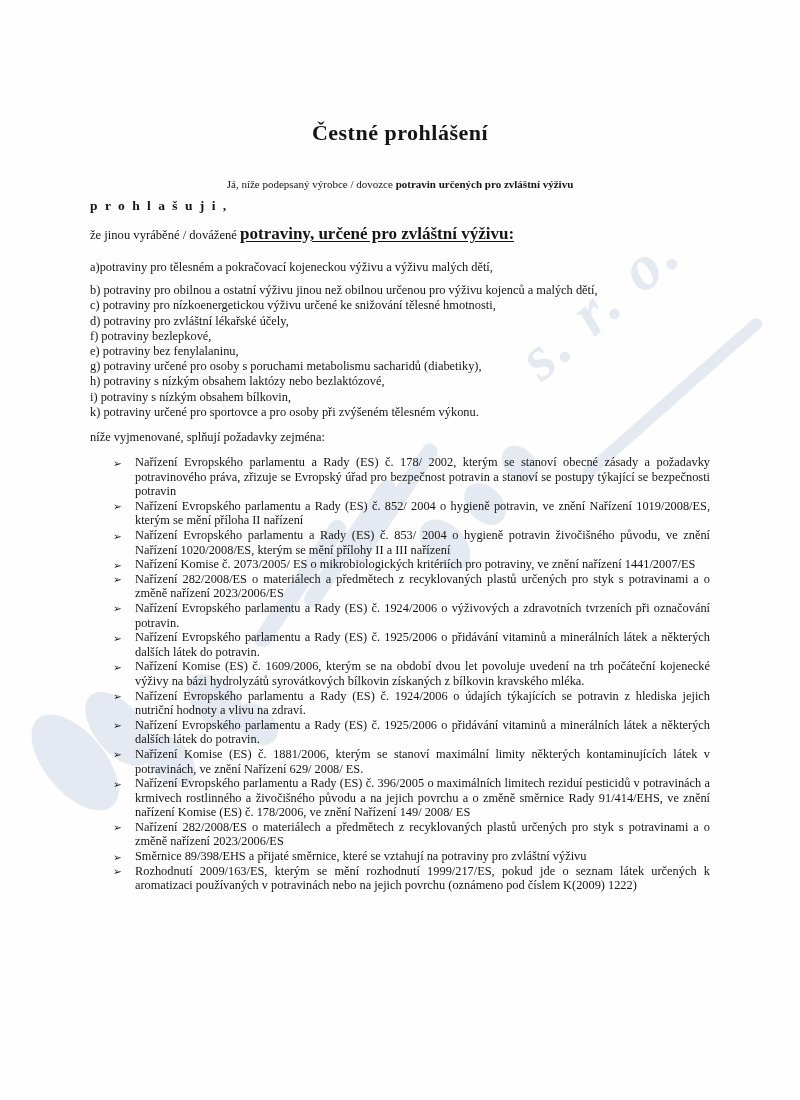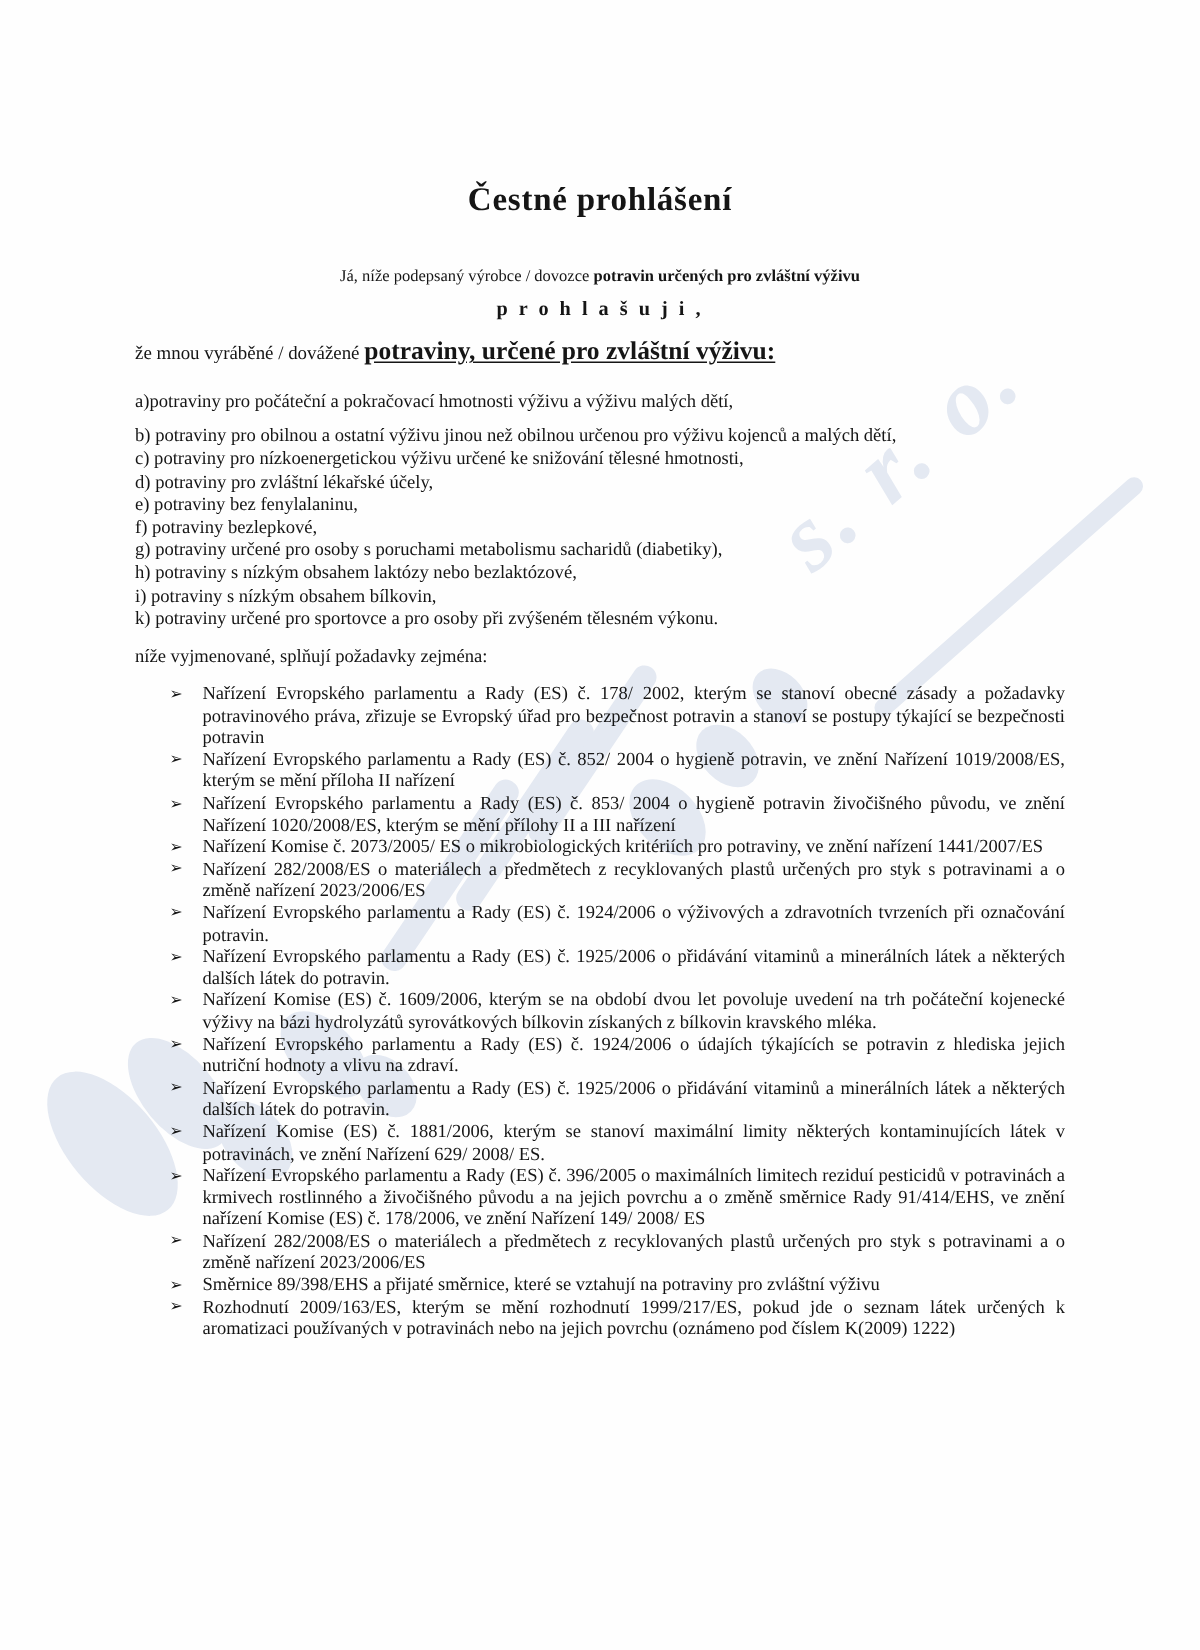--- a/index.html
+++ b/index.html
@@ -49,21 +49,21 @@
   .intro-line {
     margin: 31px 0 0 0;
     text-align: center;
     font-size: 11px;
     line-height: 15px;
   }
   .intro-line b { font-weight: bold; }
 
   .declaration-word {
     margin: 6px 0 0 0;
-    text-align: center;
+    text-align: left;
     font-size: 13.5px;
     font-weight: bold;
     letter-spacing: 2px;
   }
 
   .subject-line {
     margin: 8px 0 0 0;
     font-size: 12.6px;
     line-height: 24px;
   }
@@ -133,29 +133,29 @@
   </div>
 
   <div class="content">
 
     <h1 class="doc-title">Čestné prohlášení</h1>
 
     <p class="intro-line"><span>Já, níže podepsaný výrobce / dovozce </span><b>potravin určených pro zvláštní výživu</b></p>
 
     <p class="declaration-word">p r o h l a š u j i ,</p>
 
-    <p class="subject-line"><span>že mnou vyráběné / dovážené </span><span class="subject-bold">potraviny, určené pro zvláštní výživu:</span></p>
+    <p class="subject-line"><span>že jinou vyráběné / dovážené </span><span class="subject-bold">potraviny, určené pro zvláštní výživu:</span></p>
 
     <div class="category-list">
-        <p class="category-item">a)potraviny pro počáteční a pokračovací hmotnosti výživu a výživu malých dětí,</p>
+        <p class="category-item">a)potraviny pro tělesném a pokračovací kojeneckou výživu a výživu malých dětí,</p>
         <p class="category-item">b) potraviny pro obilnou a ostatní výživu jinou než obilnou určenou pro výživu kojenců a malých dětí,</p>
         <p class="category-item">c) potraviny pro nízkoenergetickou výživu určené ke snižování tělesné hmotnosti,</p>
         <p class="category-item">d) potraviny pro zvláštní lékařské účely,</p>
+        <p class="category-item">f) potraviny bezlepkové,</p>
         <p class="category-item">e) potraviny bez fenylalaninu,</p>
-        <p class="category-item">f) potraviny bezlepkové,</p>
         <p class="category-item">g) potraviny určené pro osoby s poruchami metabolismu sacharidů (diabetiky),</p>
         <p class="category-item">h) potraviny s nízkým obsahem laktózy nebo bezlaktózové,</p>
         <p class="category-item">i) potraviny s nízkým obsahem bílkovin,</p>
         <p class="category-item">k) potraviny určené pro sportovce a pro osoby při zvýšeném tělesném výkonu.</p>
       </div>
 
     <p class="requirements-intro">níže vyjmenované, splňují požadavky zejména:</p>
 
     <div class="reg-list">
         <div class="reg-item"><span class="reg-glyph">➢</span><span><b>Nařízení Evropského parlamentu a Rady (ES) č. 178/ 2002</b><span>, kterým se stanoví obecné zásady a požadavky potravinového práva, zřizuje se Evropský úřad pro bezpečnost potravin a stanoví se postupy týkající se bezpečnosti potravin</span></span></div>

